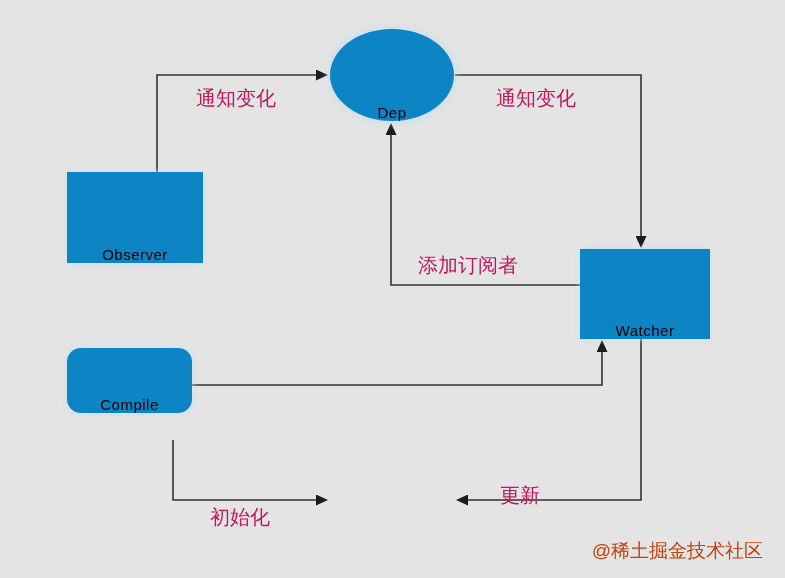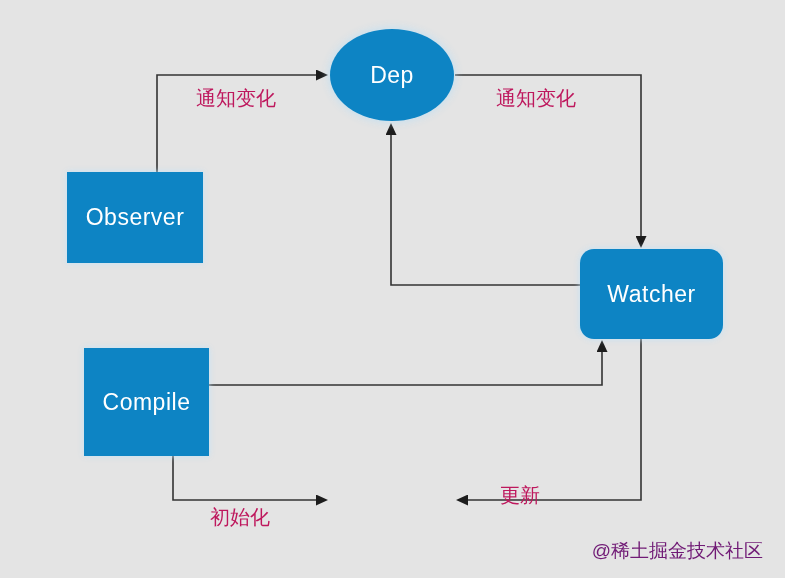--- a/index.html
+++ b/index.html
@@ -21,59 +21,59 @@
   .edges-layer {
     position: absolute;
     left: 0;
     top: 0;
     width: 785px;
     height: 578px;
   }
   .node {
     position: absolute;
     display: flex;
-    align-items: center;
+    align-items: flex-end;
     justify-content: center;
     background: #0d84c4;
-    color: #ffffff;
-    font-size: 23px;
+    color: #000000;
+    font-size: 15px;
     font-weight: 300;
     letter-spacing: 0.5px;
   }
   .node.rect {
     box-shadow: 0 0 6px rgba(190, 225, 248, 0.9);
   }
   .node.ellipse {
     border-radius: 50%;
     box-shadow: 0 0 10px rgba(185, 222, 246, 0.95);
   }
   .node-observer { left: 67px;  top: 172px; width: 136px; height: 91px; }
-  .node-compile  { left: 84px;  top: 348px; width: 125px; height: 108px; }
-  .node-watcher  { left: 580px; top: 249px; width: 143px; height: 90px; border-radius: 14px; }
+  .node-compile  { left: 67px;  top: 348px; width: 125px; height: 65px; border-radius: 14px; }
+  .node-watcher  { left: 580px; top: 249px; width: 130px; height: 90px; }
   .node-dep      { left: 330px; top: 29px;  width: 124px; height: 92px; }
   .node-view     { left: 330px; top: 456px; width: 124px; height: 88px; }
   .edge-label {
     position: absolute;
     color: #be185d;
     font-size: 20px;
     white-space: nowrap;
   }
   .lbl-notify-left   { left: 196px; top: 85px; }
   .lbl-notify-right  { left: 496px; top: 85px; }
   .lbl-hijack        { left: 45px;  top: 268px; }
   .lbl-add-sub       { left: 418px; top: 252px; }
   .lbl-bind-update   { left: 343px; top: 395px; }
   .lbl-compile-parse { left: 92px;  top: 448px; }
   .lbl-init          { left: 210px; top: 504px; font-family: Liberation Mono, monospace; }
   .lbl-update        { left: 500px; top: 482px; }
   .watermark {
     position: absolute;
     right: 22px;
     top: 538px;
-    color: #701a75;
+    color: #c2410c;
     font-size: 19px;
     white-space: nowrap;
   }
   .edge {
     fill: none;
     stroke: #333333;
     stroke-width: 1.6;
   }
 </style>
 </head>
@@ -110,20 +110,21 @@
   <div class="node rect node-compile">
     <span>Compile</span>
   </div>
 
 
   <div class="edge-label lbl-notify-left">通知变化</div>
 
   <div class="edge-label lbl-notify-right">通知变化</div>
 
 
+  <div class="edge-label lbl-add-sub">添加订阅者</div>
 
 
 
   <div class="edge-label lbl-init">初始化</div>
 
   <div class="edge-label lbl-update">更新</div>
 
   <div class="watermark">@稀土掘金技术社区</div>
 
 </div>

